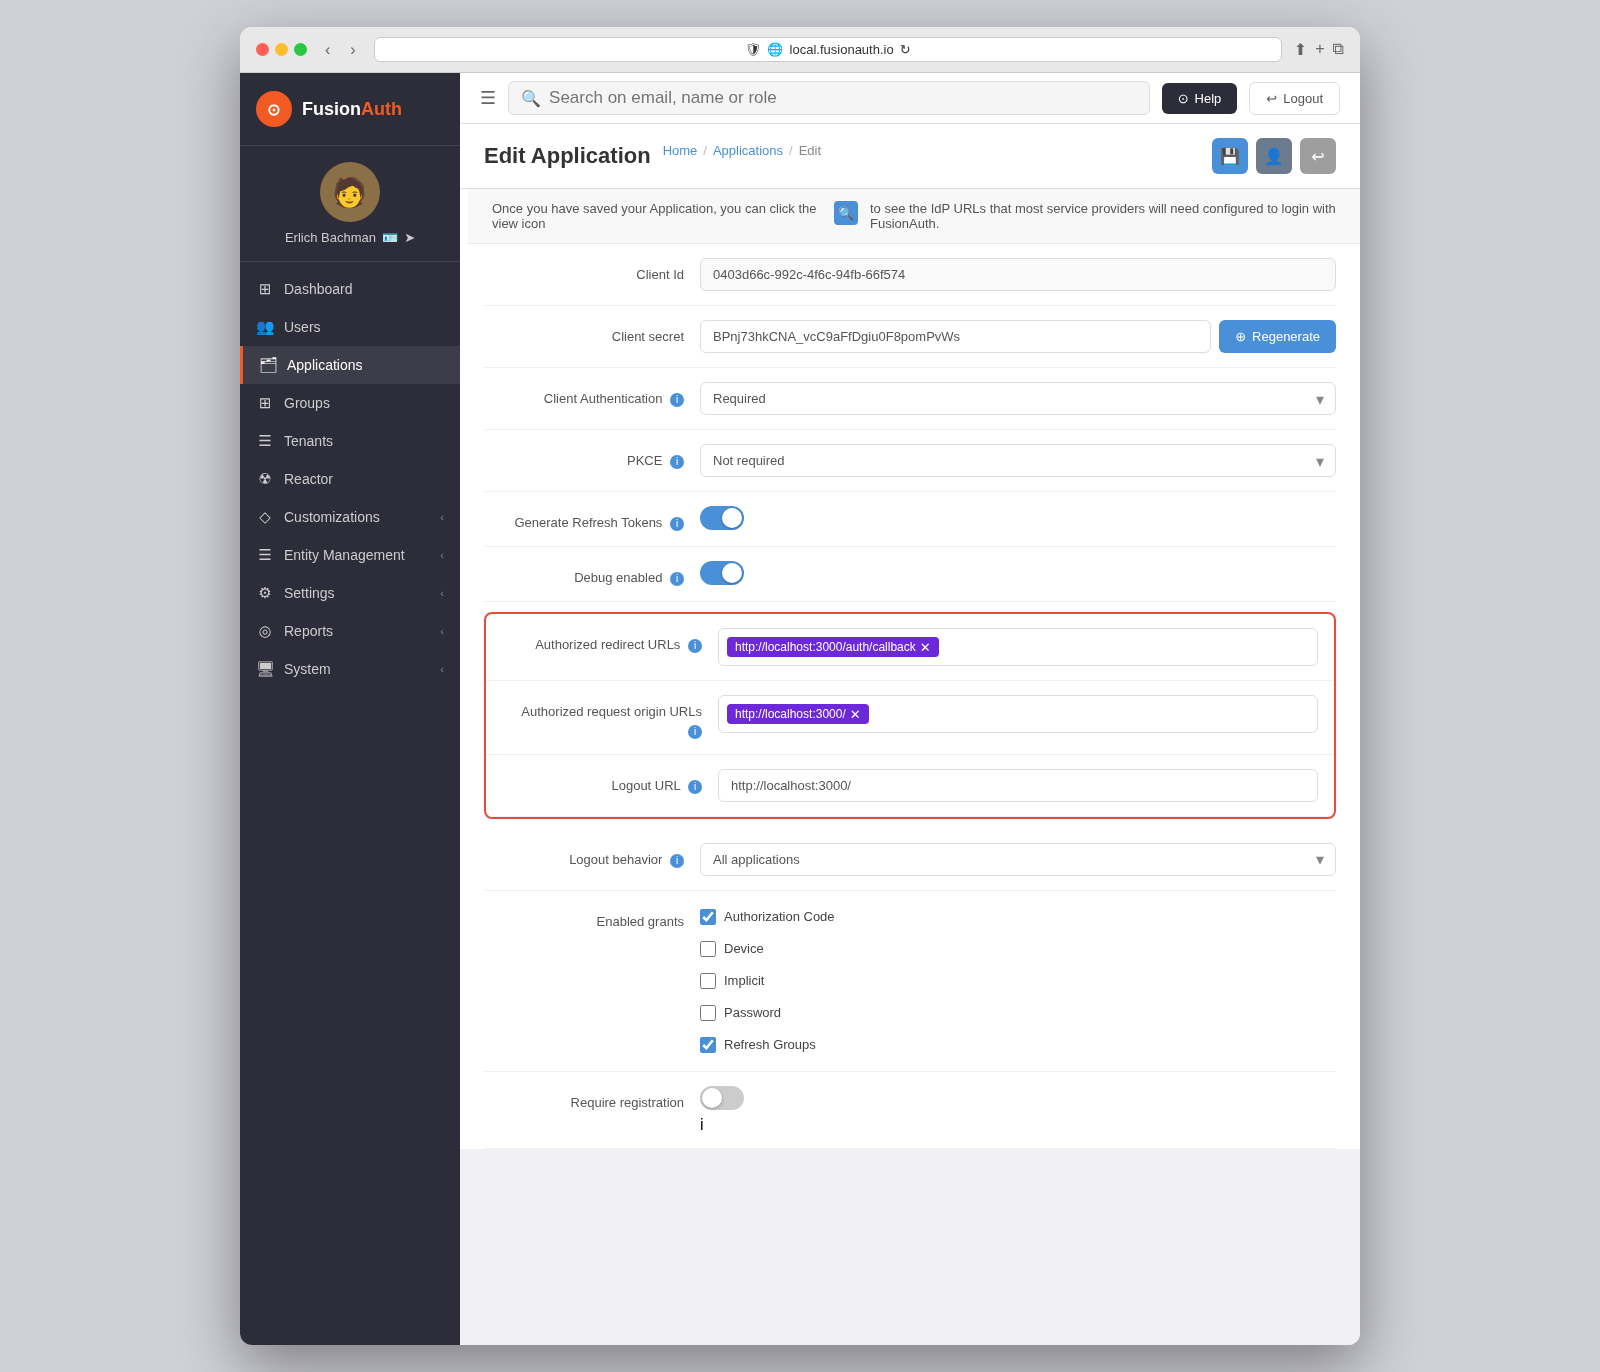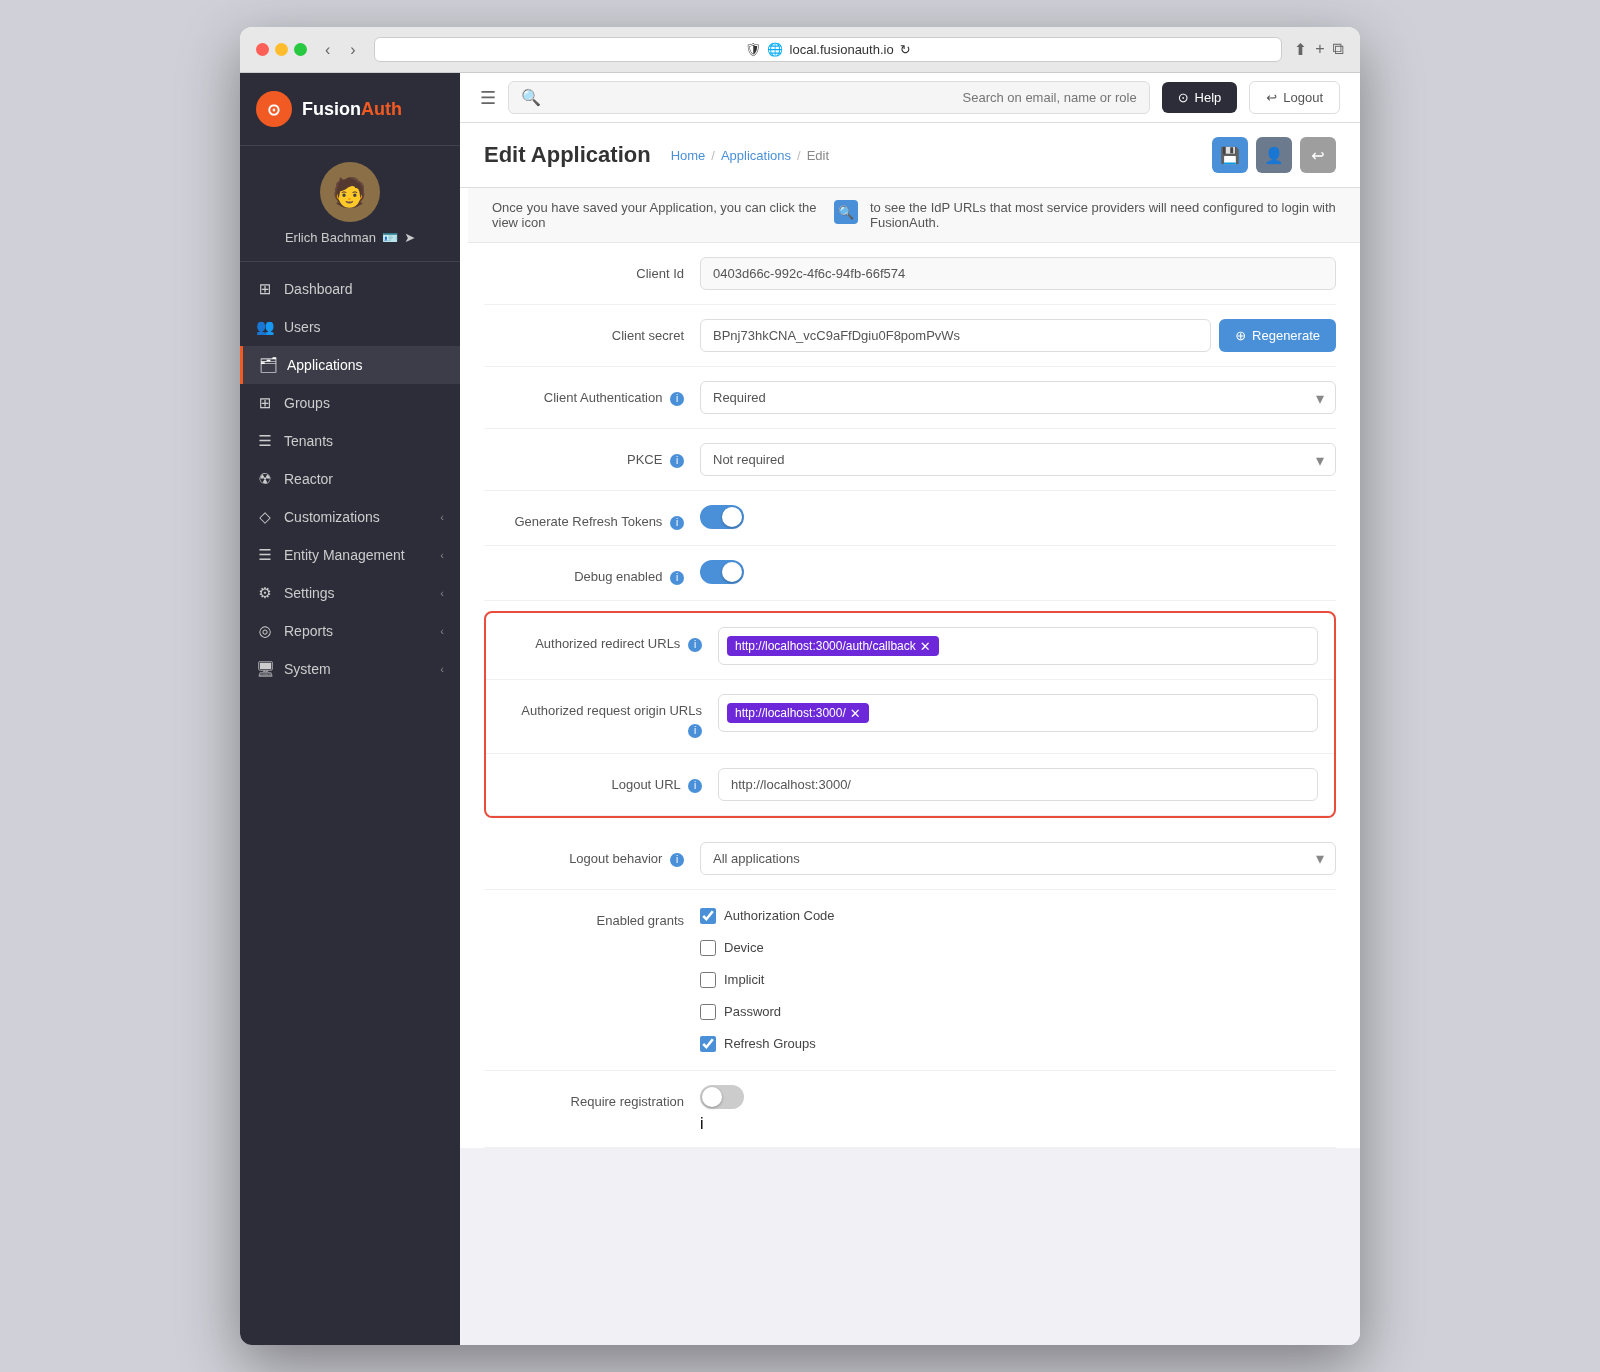--- a/index.html
+++ b/index.html
@@ -155,24 +155,23 @@
       gap: 8px;
       background: #f5f5f5;
       border: 1px solid #ddd;
       border-radius: 6px;
       padding: 6px 12px;
     }
     .search-bar input {
       border: none;
       background: none;
       outline: none;
-      font-size: 13px;
+      font-size: 17px;
       color: #333;
       width: 100%;
-      text-align: right;
     }
     .topbar-help {
       background: #2d2d3a;
       color: #fff;
       border: none;
       border-radius: 6px;
       padding: 8px 16px;
       font-size: 13px;
       cursor: pointer;
       display: flex;
@@ -196,22 +195,21 @@
       background: #fff;
       padding: 14px 24px;
       display: flex;
       align-items: center;
       justify-content: space-between;
       border-bottom: 1px solid #ddd;
       flex-shrink: 0;
     }
     .page-title-area {
       display: flex;
-      align-items: center;
-      gap: 8px;
+      align-items: flex-start;
     }
     .page-title { font-size: 22px; font-weight: 600; color: #333; margin-right: 12px; }
     .breadcrumb { font-size: 13px; color: #888; display: flex; align-items: center; gap: 6px; }
     .breadcrumb a { color: #4a90d9; text-decoration: none; }
     .breadcrumb-sep { color: #bbb; }
     .header-actions { display: flex; gap: 8px; }
     .header-btn {
       width: 36px; height: 36px;
       border-radius: 6px;
       border: none;

